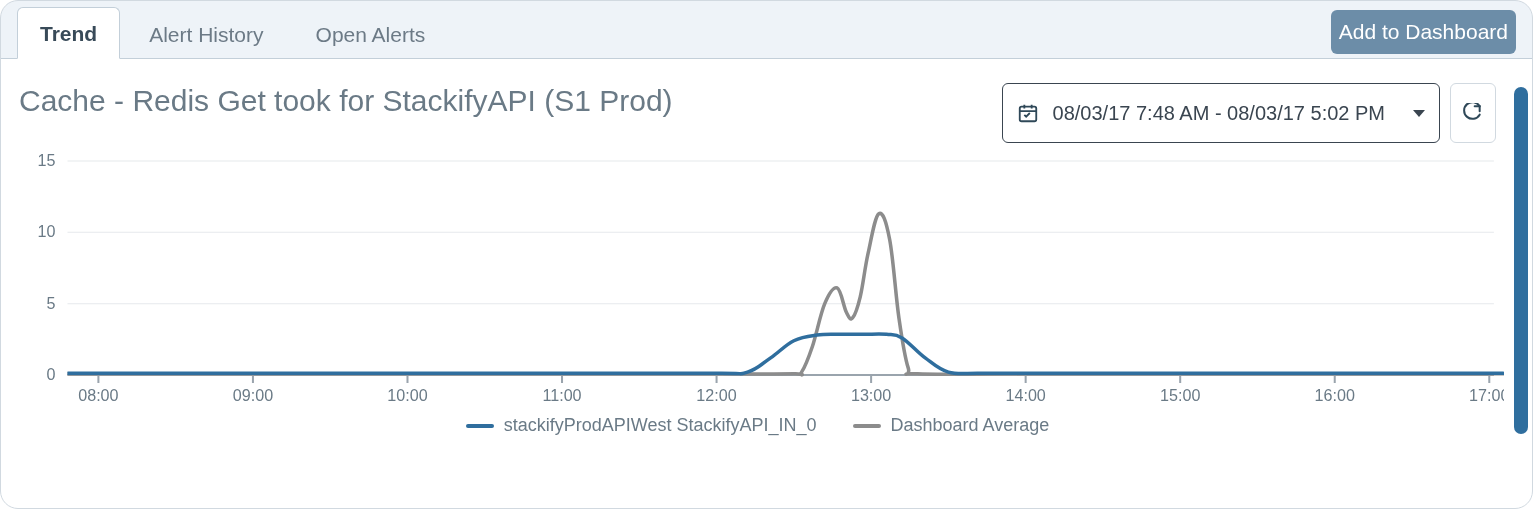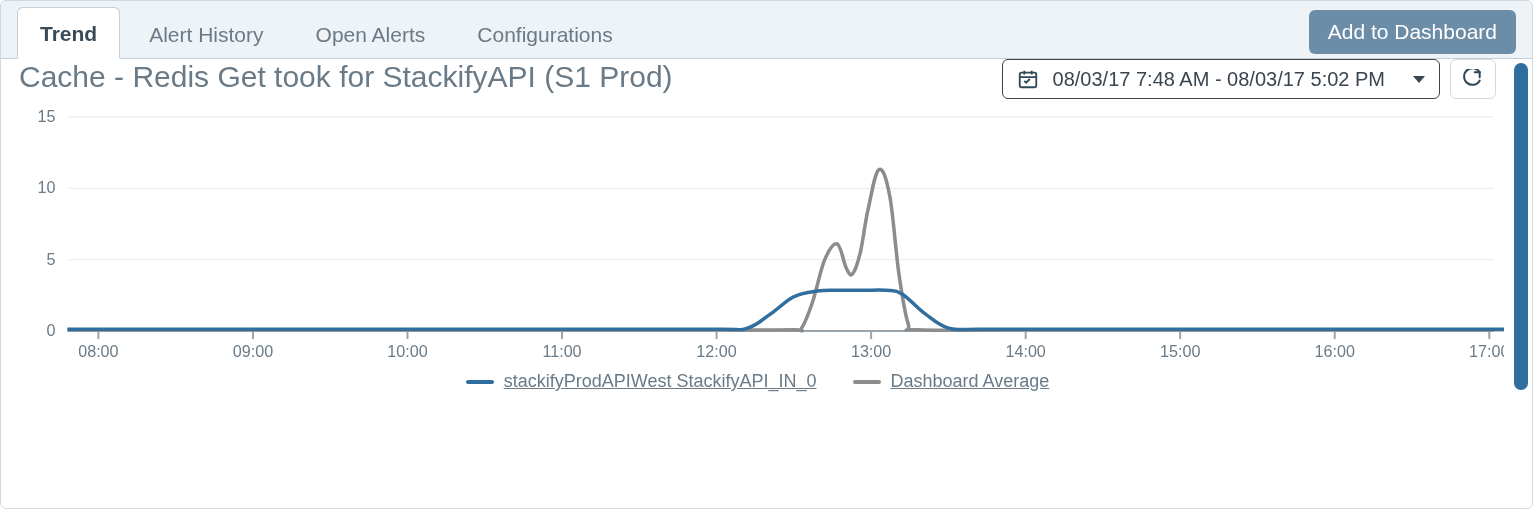--- a/index.html
+++ b/index.html
@@ -22,21 +22,21 @@
     margin:0;
     font-family:Verdana,Geneva,Tahoma,sans-serif;
     color:var(--text);
     background:#fff;
   }
   .outer{
     width:1533px;
     height:509px;
     position:relative;
     border:1px solid var(--border);
-    border-radius:6px;
+    border-radius:18px;
     background:linear-gradient(to bottom, #eef3f8 0, #eef3f8 58px, #fff 58px);
     overflow:hidden;
   }
   .tabbar{
     height:58px;
     display:flex;
     align-items:flex-end;
     padding:0 16px;
     gap:6px;
     border-bottom:1px solid var(--tab-border);
@@ -62,27 +62,27 @@
   }
   .add-btn{
     position:absolute;
     right:16px;
     top:9px;
     background:var(--btn-blue);
     color:#fff;
     border:none;
     border-radius:6px;
     font-size:21px;
-    padding:10px 19px;
+    padding:10px 8px;
     cursor:pointer;
     font-family:inherit;
   }
   .content{
     display:flex;
-    padding:0 4px 8px 10px;
+    padding:24px 4px 8px 10px;
     gap:10px;
   }
   .chart-col{
     flex:1;
     min-width:0;
     display:flex;
     flex-direction:column;
   }
   .scrollbar{
     width:14px;
@@ -104,21 +104,21 @@
     font-weight:400;
     margin:0;
     max-width:740px;
     line-height:1.2;
   }
   .controls{
     margin-left:auto;
     display:flex;
     gap:10px;
     align-items:stretch;
-    height:40px;
+    height:60px;
   }
   .dateselect{
     display:flex;
     align-items:center;
     border:1px solid #3a4550;
     border-radius:6px;
     background:#fff;
     padding:0 14px;
     gap:14px;
     cursor:pointer;
@@ -146,21 +146,20 @@
     margin-top:8px;
     flex:1;
   }
   .legend{
     display:flex;
     justify-content:center;
     gap:36px;
     font-size:18px;
     color:#6a7a86;
     padding:4px 0 2px 0;
-    text-decoration:underline;
   }
   .legend-item{display:flex;align-items:center;gap:10px;}
   .swatch{width:28px;height:4px;border-radius:2px;}
   .swatch.s1{background:var(--series1);}
   .swatch.s2{background:var(--series2);}
   #chart-svg{width:100%;height:260px;}
   .grid-line{stroke:var(--grid);stroke-width:1;}
   .axis-line{stroke:#9aa4ad;stroke-width:2;}
   .ytick-lbl,.xtick-lbl{fill:#6a7a86;font-size:16px;font-family:inherit;}
   .series-path{fill:none;stroke-width:3.5;}
@@ -169,21 +168,20 @@
 </style>
 </head>
 <body>
 
 <div class="outer">
 
   <div class="tabbar">
     <div class="tab active">Trend</div>
       <div class="tab">Alert History</div>
       <div class="tab">Open Alerts</div>
-      <div class="tab">Configurations</div>
     <button class="add-btn">Add to Dashboard</button>
   </div>
 
   <div class="content">
     <div class="chart-col">
       <div class="title-row">
         <h1 class="chart-title">Cache - Redis Get took for StackifyAPI (S1 Prod)</h1>
         <div class="controls">
           <div class="dateselect">
             <span>

